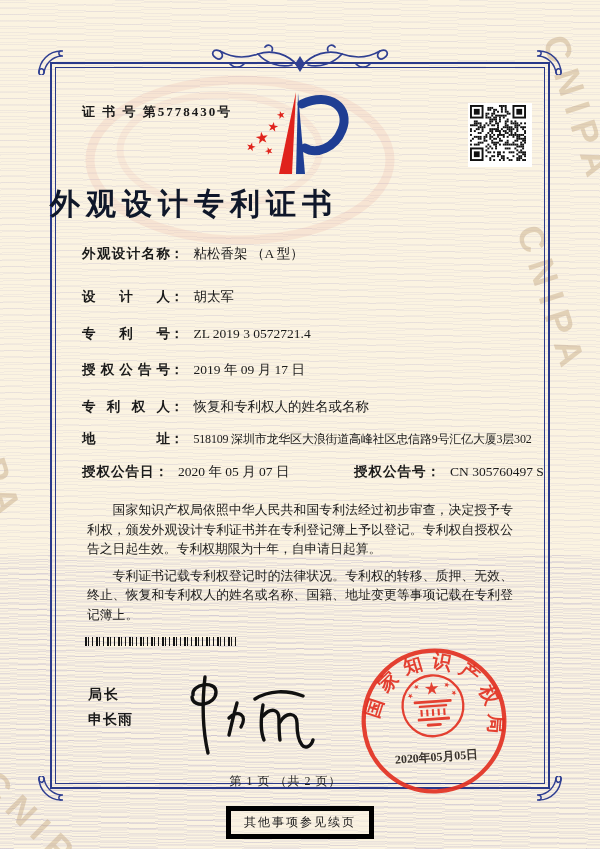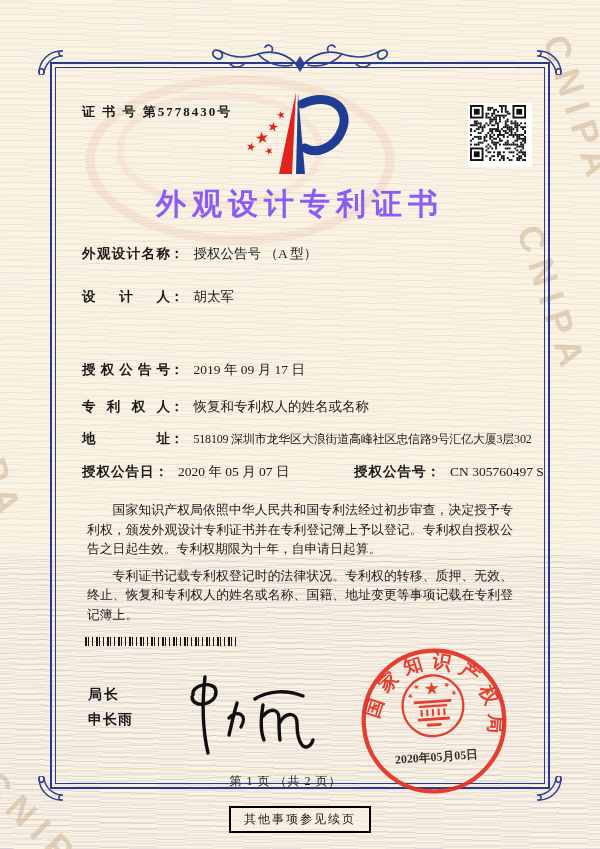--- a/index.html
+++ b/index.html
@@ -17,22 +17,22 @@
       font-size:36px;letter-spacing:9px;color:rgba(198,172,136,0.48);
       transform-origin:left top;white-space:nowrap;pointer-events:none;}
   .pink-swirl{position:absolute;left:70px;top:60px;pointer-events:none;}
   .frame{position:absolute;left:50px;top:62px;width:500px;height:727px;
          border:2.5px solid #2a3a8a;box-sizing:border-box;}
   .frame-inner{position:absolute;inset:3px;border:1px solid #2a3a8a;}
   .orn{position:absolute;pointer-events:none;}
   .cert-no{position:absolute;left:82px;top:103px;font-size:13px;font-weight:700;letter-spacing:2px;}
   .logo{position:absolute;left:238px;top:88px;}
   .qr{position:absolute;left:468px;top:103px;width:60px;height:60px;background:#fff;padding:2px;}
-  .title{position:absolute;left:50px;top:184px;width:500px;text-align:center;
-         font-size:30px;font-weight:bold;letter-spacing:6px;color:#8b5cf6;}
+  .title{position:absolute;left:50px;top:184px;width:500px;
+         font-size:30px;font-weight:bold;letter-spacing:6px;color:#0f172a;}
   .row{position:absolute;left:82px;font-size:13.5px;white-space:nowrap;}
   .row .lbl{display:inline-block;width:88px;text-align:justify;text-align-last:justify;
             font-weight:bold;vertical-align:bottom;}
   .row .col{font-weight:bold;}
   .row .val{margin-left:10px;}
   .val-small{font-size:12px;letter-spacing:-0.2px;}
   .pair2{position:absolute;left:230px;top:0;white-space:nowrap;}
   .pair2 .lbl2{font-weight:bold;letter-spacing:1px;margin-left:42px;}
   .paras{position:absolute;left:80px;top:494px;width:440px;font-size:12.8px;line-height:19.5px;
          text-align:justify;}
@@ -42,21 +42,21 @@
       transparent 4px 7px,#151515 7px 8px,transparent 8px 11px);}
   .sig-title{position:absolute;left:88px;top:686px;font-family:"Liberation Sans",sans-serif;
              font-weight:bold;font-size:14px;letter-spacing:2px;}
   .sig-name{position:absolute;left:88px;top:711px;font-family:"Liberation Sans",sans-serif;
             font-weight:bold;font-size:14px;letter-spacing:1px;}
   .sig-script{position:absolute;left:180px;top:665px;}
   .seal{position:absolute;left:358px;top:645px;width:152px;height:152px;transform:rotate(-4deg);}
   .page-info{position:absolute;left:50px;top:773px;width:471px;text-align:center;font-size:12px;
              letter-spacing:1px;}
   .cont-box{position:absolute;left:50%;top:806px;transform:translateX(-50%);
-            border:2px solid #000000;padding:3px 13px;font-size:12px;letter-spacing:2px;
+            border:5px solid #000000;padding:3px 13px;font-size:12px;letter-spacing:2px;
             background:rgba(251,243,225,0.6);}
   svg{display:block;}
 </style>
 </head>
 <body>
 
 <div class="page">
 
   <div class="waves"></div>
   <div class="waves-strong"></div>
@@ -450,24 +450,27 @@
           <rect x="25" y="28" width="1" height="1"></rect>
           <rect x="27" y="28" width="1" height="1"></rect>
           <rect x="28" y="28" width="1" height="1"></rect>
         </g>
     </svg>
   </div>
 
   <div class="title">外观设计专利证书</div>
 
   <div class="row" style="top:245px;">
-    <span class="lbl">外观设计名称</span><span class="col">：</span><span class="val">授权公告号 （A 型）</span>
+    <span class="lbl">外观设计名称</span><span class="col">：</span><span class="val">粘松香架 （A 型）</span>
   </div>
   <div class="row" style="top:288px;">
     <span class="lbl">设计人</span><span class="col">：</span><span class="val">胡太军</span>
+  </div>
+  <div class="row" style="top:325px;">
+    <span class="lbl">专利号</span><span class="col">：</span><span class="val">ZL 2019 3 0572721.4</span>
   </div>
   <div class="row" style="top:361px;">
     <span class="lbl">授权公告号</span><span class="col">：</span><span class="val">2019 年 09 月 17 日</span>
   </div>
   <div class="row" style="top:398px;">
     <span class="lbl">专利权人</span><span class="col">：</span><span class="val">恢复和专利权人的姓名或名称</span>
   </div>
   <div class="row" style="top:430px;">
     <span class="lbl">地址</span><span class="col">：</span><span class="val val-small">518109 深圳市龙华区大浪街道高峰社区忠信路9号汇亿大厦3层302</span>
   </div>

